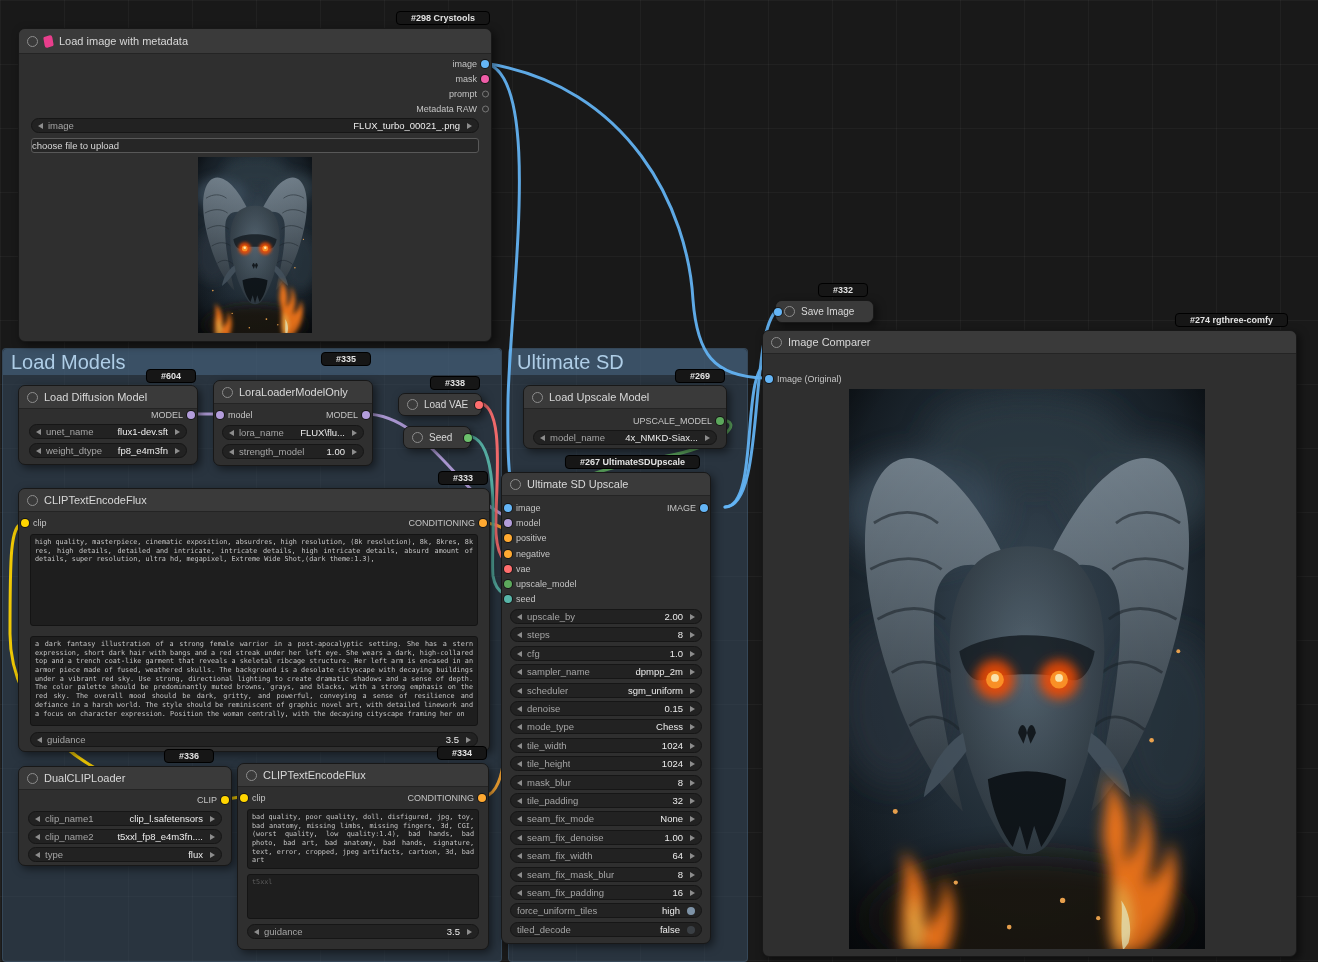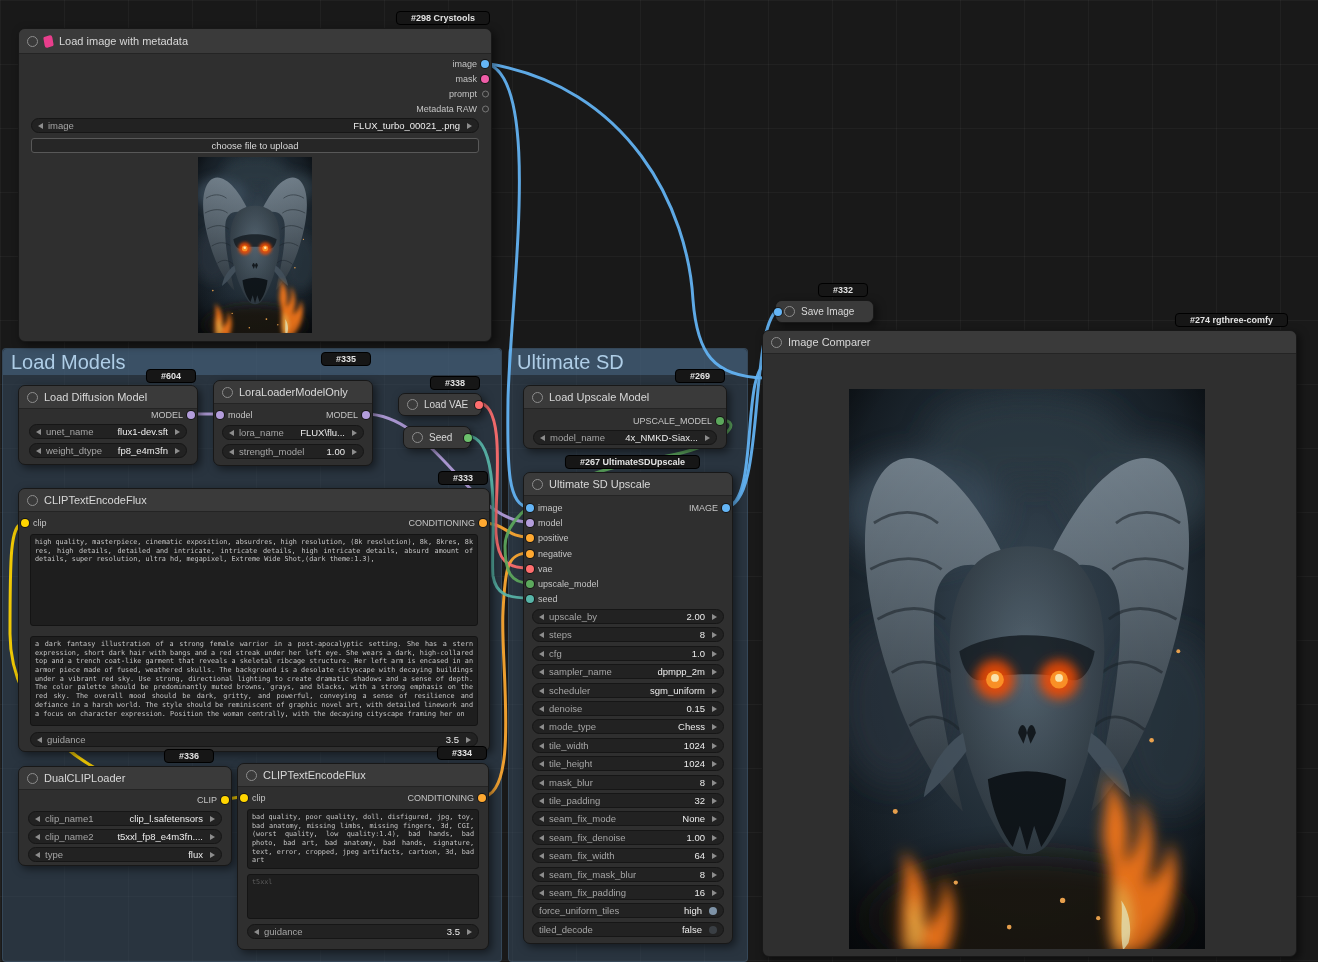--- a/index.html
+++ b/index.html
@@ -45,21 +45,21 @@
     display:flex;align-items:center;font-size:9.5px;padding:0 6px;box-sizing:border-box;}
   .arr-l{width:0;height:0;border-top:3.5px solid transparent;border-bottom:3.5px solid transparent;
     border-right:5px solid #8d8d8d;margin-right:5px;flex:none;}
   .arr-r{width:0;height:0;border-top:3.5px solid transparent;border-bottom:3.5px solid transparent;
     border-left:5px solid #8d8d8d;margin-left:5px;flex:none;}
   .w-label{color:#a5a5a5;white-space:nowrap;overflow:hidden;}
   .w-value{color:#ececec;margin-left:auto;white-space:nowrap;padding-right:2px;}
   .knob{width:8px;height:8px;border-radius:50%;margin-left:5px;flex:none;}
   .knob.on{background:#7e93a7;} .knob.off{background:#3a3f44;}
   .upload-btn{position:absolute;background:#262626;border:1px solid #585858;border-radius:3px;
-    color:#d8d8d8;font-size:9.5px;display:flex;align-items:center;justify-content:center;box-sizing:border-box;}
+    color:#d8d8d8;font-size:9.5px;display:flex;align-items:center;justify-content:flex-start;box-sizing:border-box;}
   .textarea{position:absolute;background:#1e1e1e;border:1px solid #141414;border-radius:3px;color:#c5c5c5;
     font-family:"DejaVu Sans Mono",monospace;font-size:6.8px;line-height:1.28;padding:3px 4px;
     overflow:hidden;box-sizing:border-box;text-align:justify;word-break:break-word;}
   .textarea.ph{color:#5d5d5d;text-align:left;}
   .img-frame{position:absolute;overflow:hidden;background:#000;}
   .img-frame svg{display:block;width:100%;height:100%;}
 </style>
 </head>
 <body>
 
@@ -360,21 +360,21 @@
         <span class="dot out c-upscale"></span>
       </div>
     <div class="widget" style="left:9px;top:44px;width:184px">
       <span class="arr-l"></span>
       <span class="w-label">model_name</span>
       <span class="w-value">4x_NMKD-Siax...</span>
       <span class="arr-r"></span>
     </div>
   </div>
 
-  <div class="node" style="left:523px;top:472px;width:208px;height:470px">
+  <div class="node" style="left:501px;top:472px;width:208px;height:470px">
     <div class="node-title">
       <span class="collapse-dot"></span>
       <span>Ultimate SD Upscale</span>
     </div>
     <div class="port-row both" style="top:28px">
       <span>image</span>
       <span>IMAGE</span>
       <span class="dot in c-image"></span>
       <span class="dot out c-image"></span>
     </div>
@@ -517,20 +517,24 @@
       <span>Save Image</span>
     </div>
     <span class="dot c-image" style="top:50%;left:-2px"></span>
   </div>
 
   <div class="node" style="left:762px;top:330px;width:533px;height:625px">
     <div class="node-title">
       <span class="collapse-dot"></span>
       <span>Image Comparer</span>
     </div>
+    <div class="port-row in" style="top:41px">
+        <span>Image (Original)</span>
+        <span class="dot in c-image"></span>
+      </div>
     <div class="img-frame" style="left:86px;top:58px;width:356px;height:560px">
       <svg viewBox="0 0 200 320" preserveAspectRatio="xMidYMid slice">
           <use href="#demon-art"></use>
         </svg>
     </div>
   </div>
 
   <div class="badge" style="left:490px;top:11px">#298 Crystools</div>
   <div class="badge" style="left:196px;top:369px">#604</div>
   <div class="badge" style="left:371px;top:352px">#335</div>

